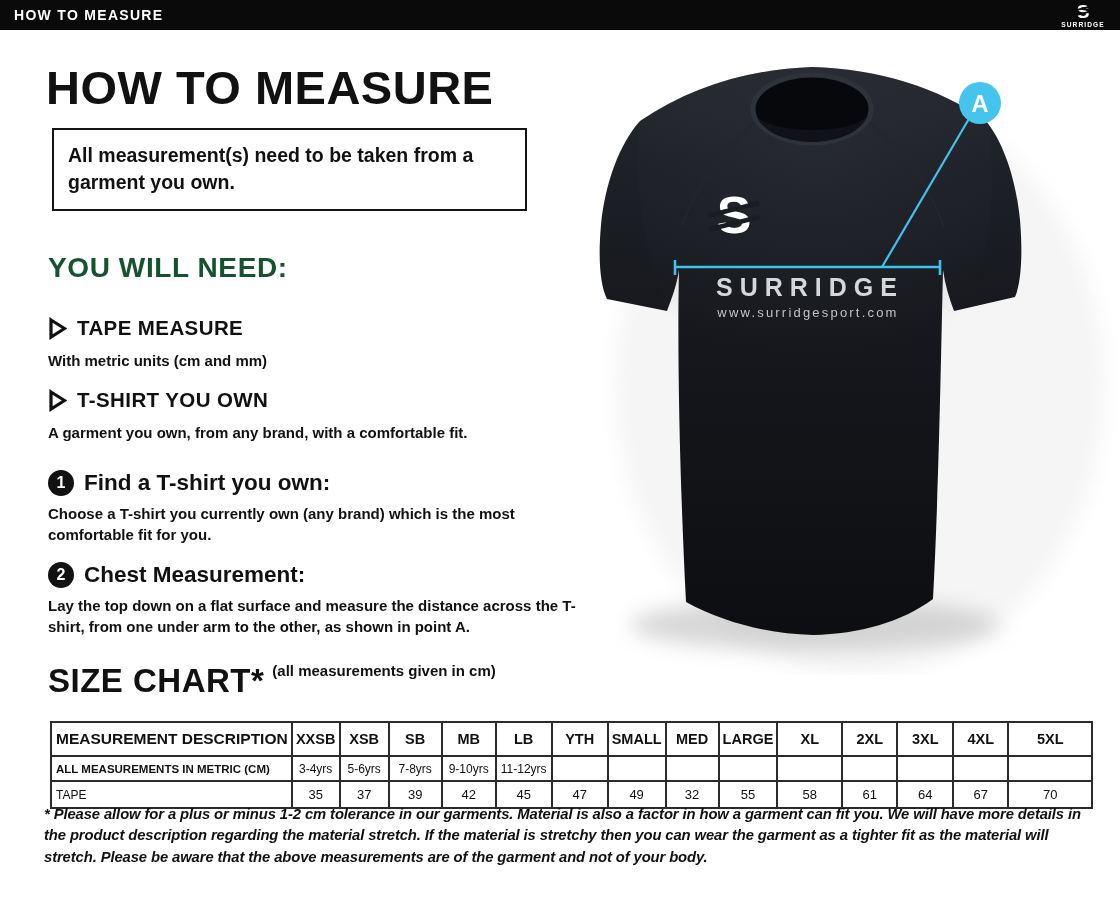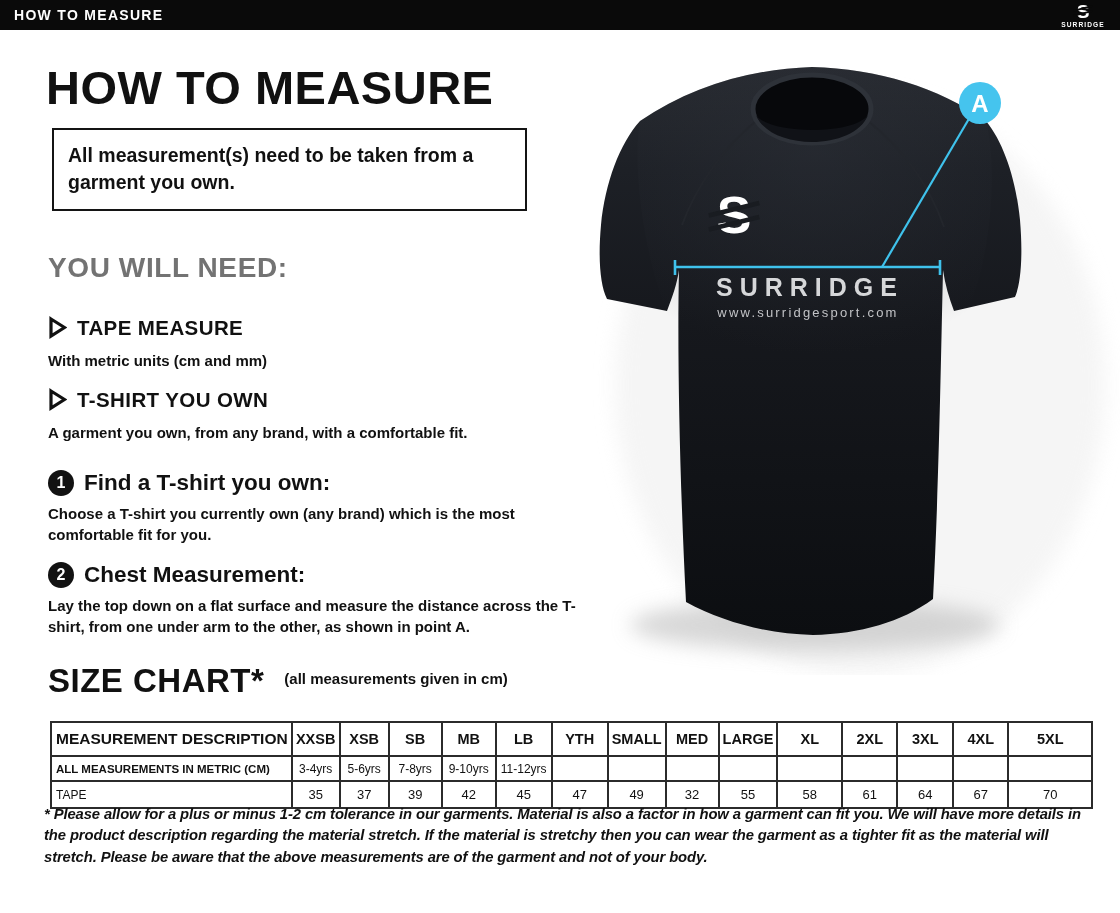--- a/index.html
+++ b/index.html
@@ -24,46 +24,46 @@
     position:absolute;left:46px;top:60px;margin:0;
     font-size:47px;font-weight:bold;letter-spacing:0.5px;color:#111;
   }
   .notice-box{
     position:absolute;left:52px;top:128px;width:443px;box-sizing:content-box;
     border:2.5px solid #141414;padding:12px 14px;
     font-size:19.5px;font-weight:bold;line-height:1.4;color:#111;
   }
   .section-heading{
     position:absolute;left:48px;top:252px;margin:0;
-    font-size:28px;font-weight:bold;letter-spacing:0.6px;color:#737373;
+    font-size:28px;font-weight:bold;letter-spacing:0.6px;color:#14532d;
   }
 
   
   .need-item{position:absolute;left:48px;}
   #need-item-0{top:316px;}
   #need-item-1{top:388px;}
-  .need-title-row{display:flex;align-items:flex-start;gap:10px;}
+  .need-title-row{display:flex;align-items:flex-end;gap:10px;}
   .need-title{font-size:20.5px;font-weight:bold;letter-spacing:0.4px;color:#111;}
   .need-desc{margin-top:12px;font-size:15px;font-weight:bold;color:#111;}
 
   
   .step{position:absolute;left:48px;width:548px;}
   #step-0{top:470px;}
   #step-1{top:562px;}
   .step-title-row{display:flex;align-items:center;gap:10px;}
   .step-num{
     width:26px;height:26px;border-radius:50%;background:#121212;color:#fff;
     font-size:16px;font-weight:bold;display:flex;align-items:center;justify-content:center;
     flex:0 0 26px;
   }
   .step-title{font-size:22.5px;font-weight:bold;color:#111;}
   .step-desc{margin-top:7px;font-size:15px;font-weight:bold;line-height:1.4;color:#111;}
 
   
-  .size-chart-heading{position:absolute;left:48px;top:662px;display:flex;align-items:center;gap:20px;}
+  .size-chart-heading{position:absolute;left:48px;top:662px;display:flex;align-items:flex-start;gap:8px;}
   .size-chart-title{font-size:33px;font-weight:bold;letter-spacing:0.5px;color:#111;}
   .size-chart-sub{font-size:15px;font-weight:bold;padding-bottom:5px;color:#111;}
 
   table.size-table{
     position:absolute;left:50px;top:721px;border-collapse:collapse;table-layout:fixed;
     background:#fff;
   }
   .size-table th,.size-table td{
     border:2px solid #2b2b2b;text-align:center;padding:3px;white-space:nowrap;overflow:hidden;
     color:#111;

